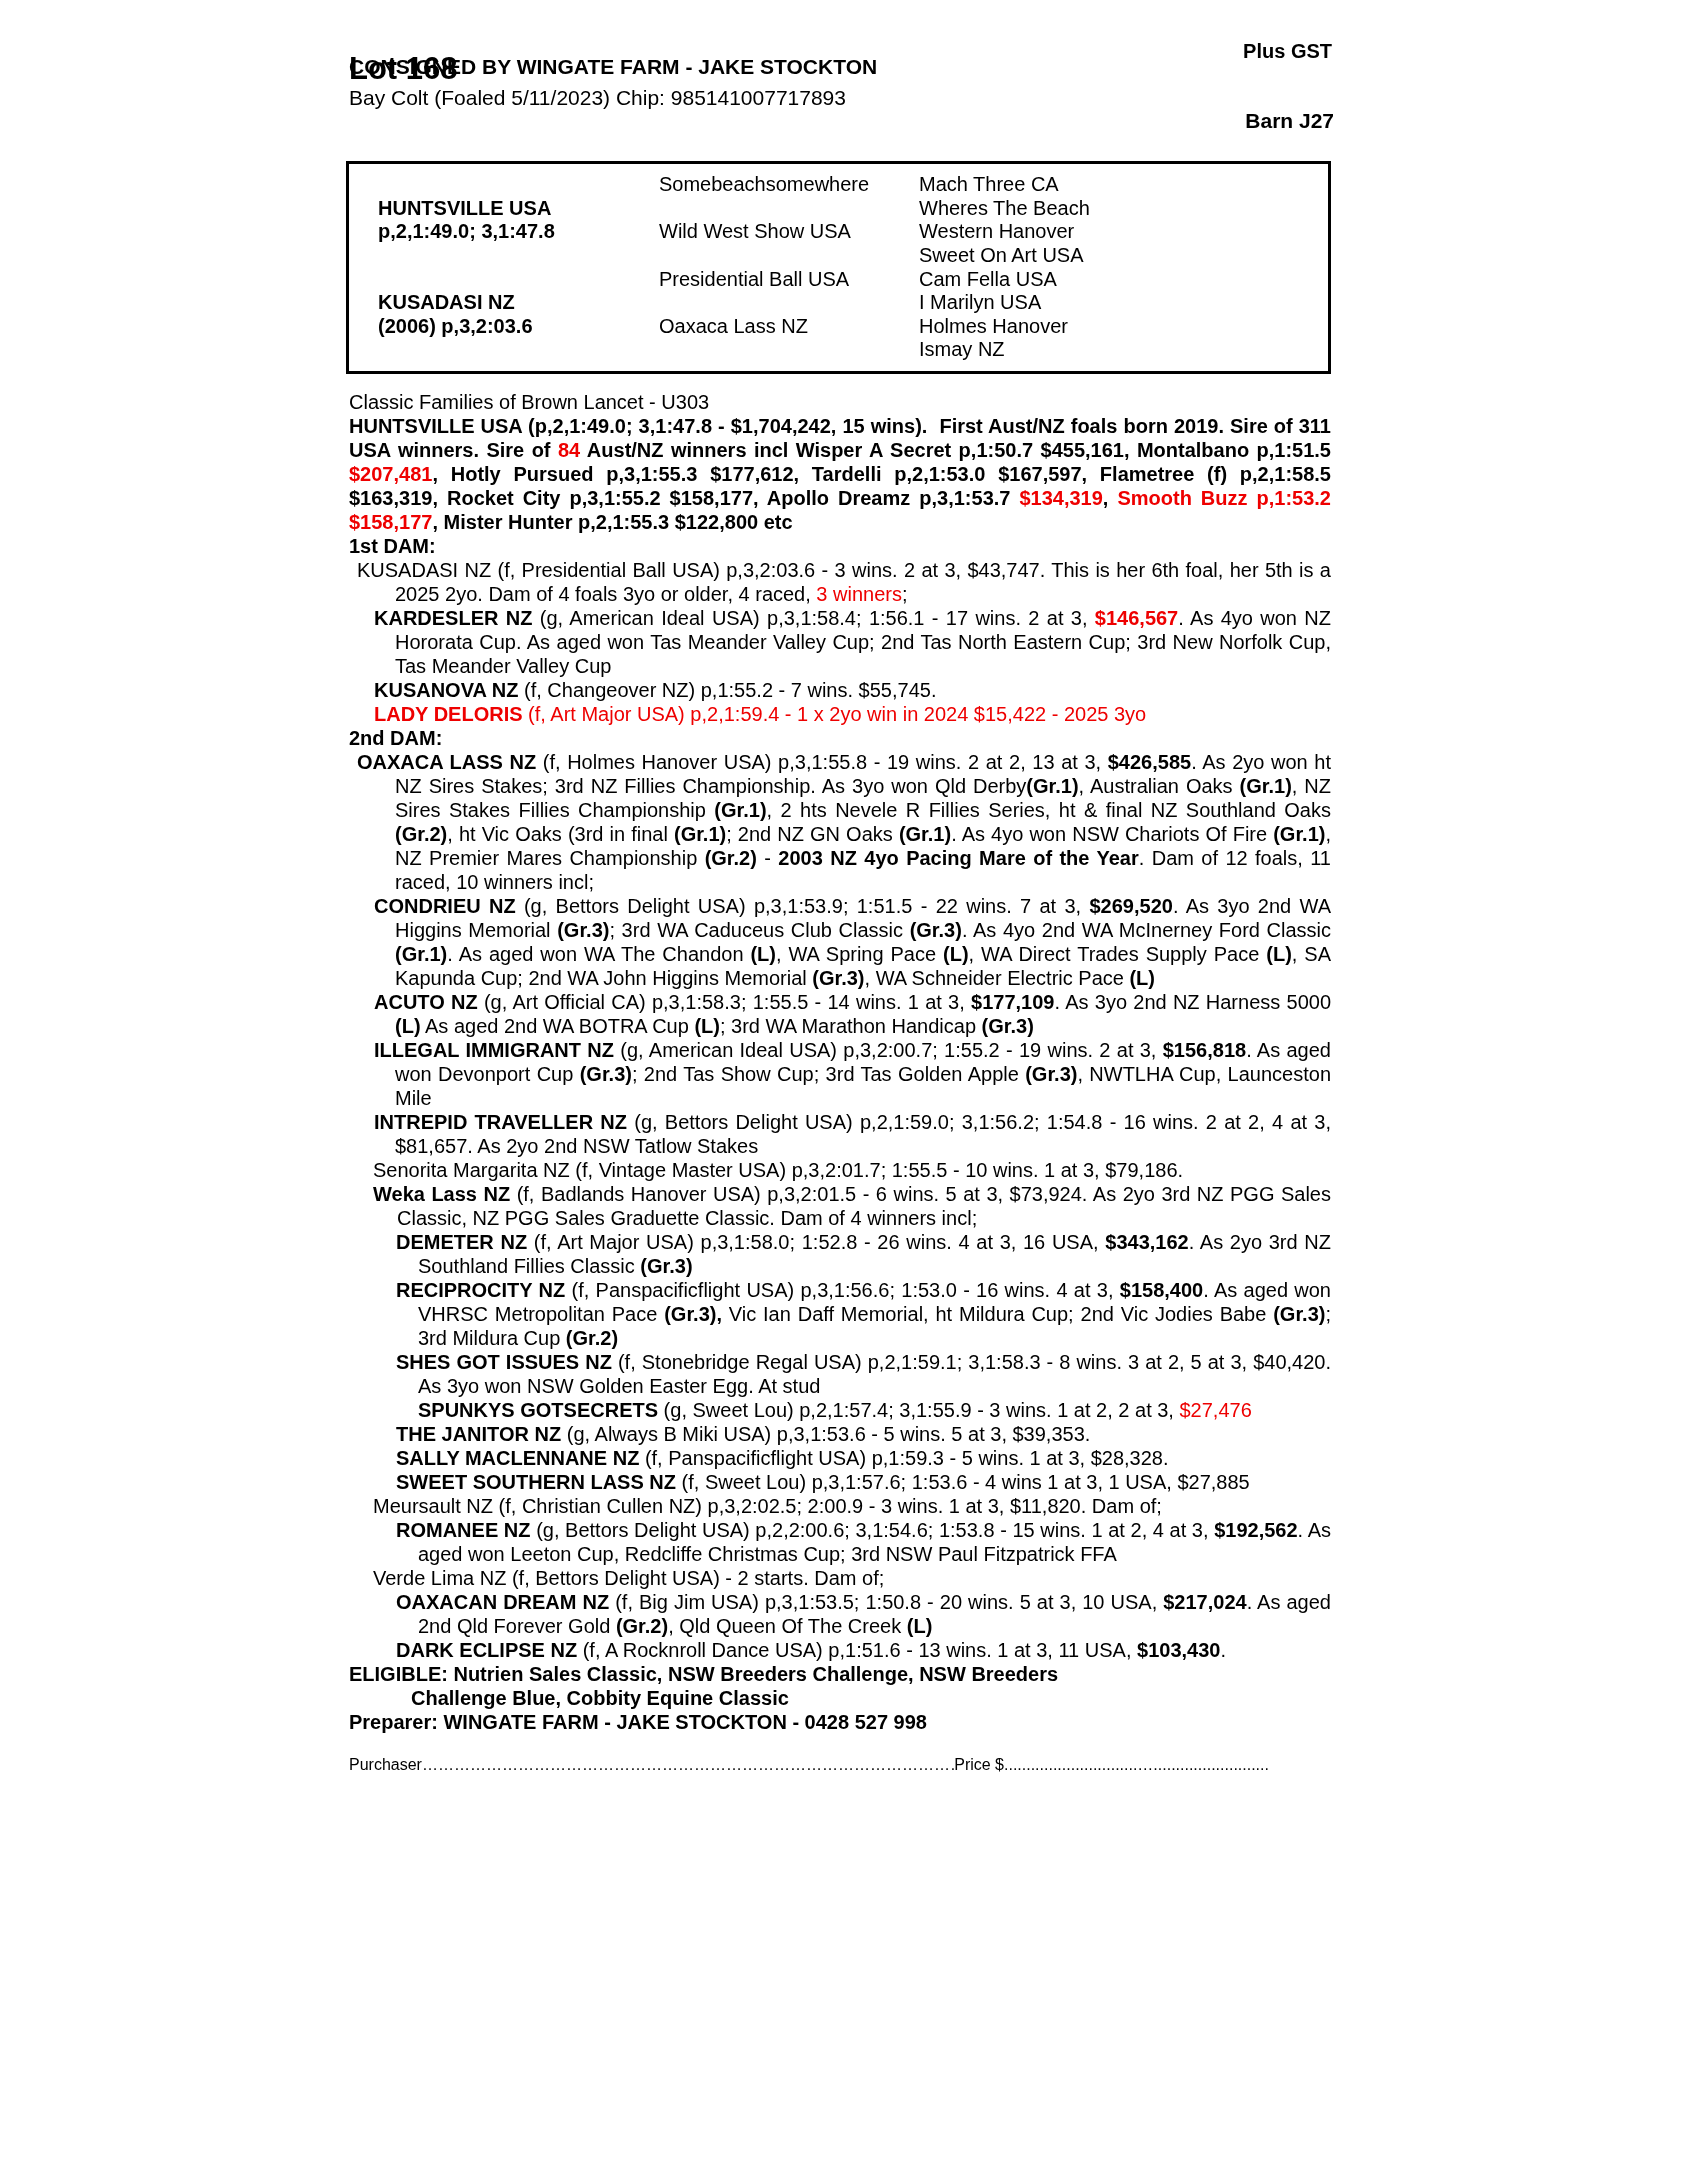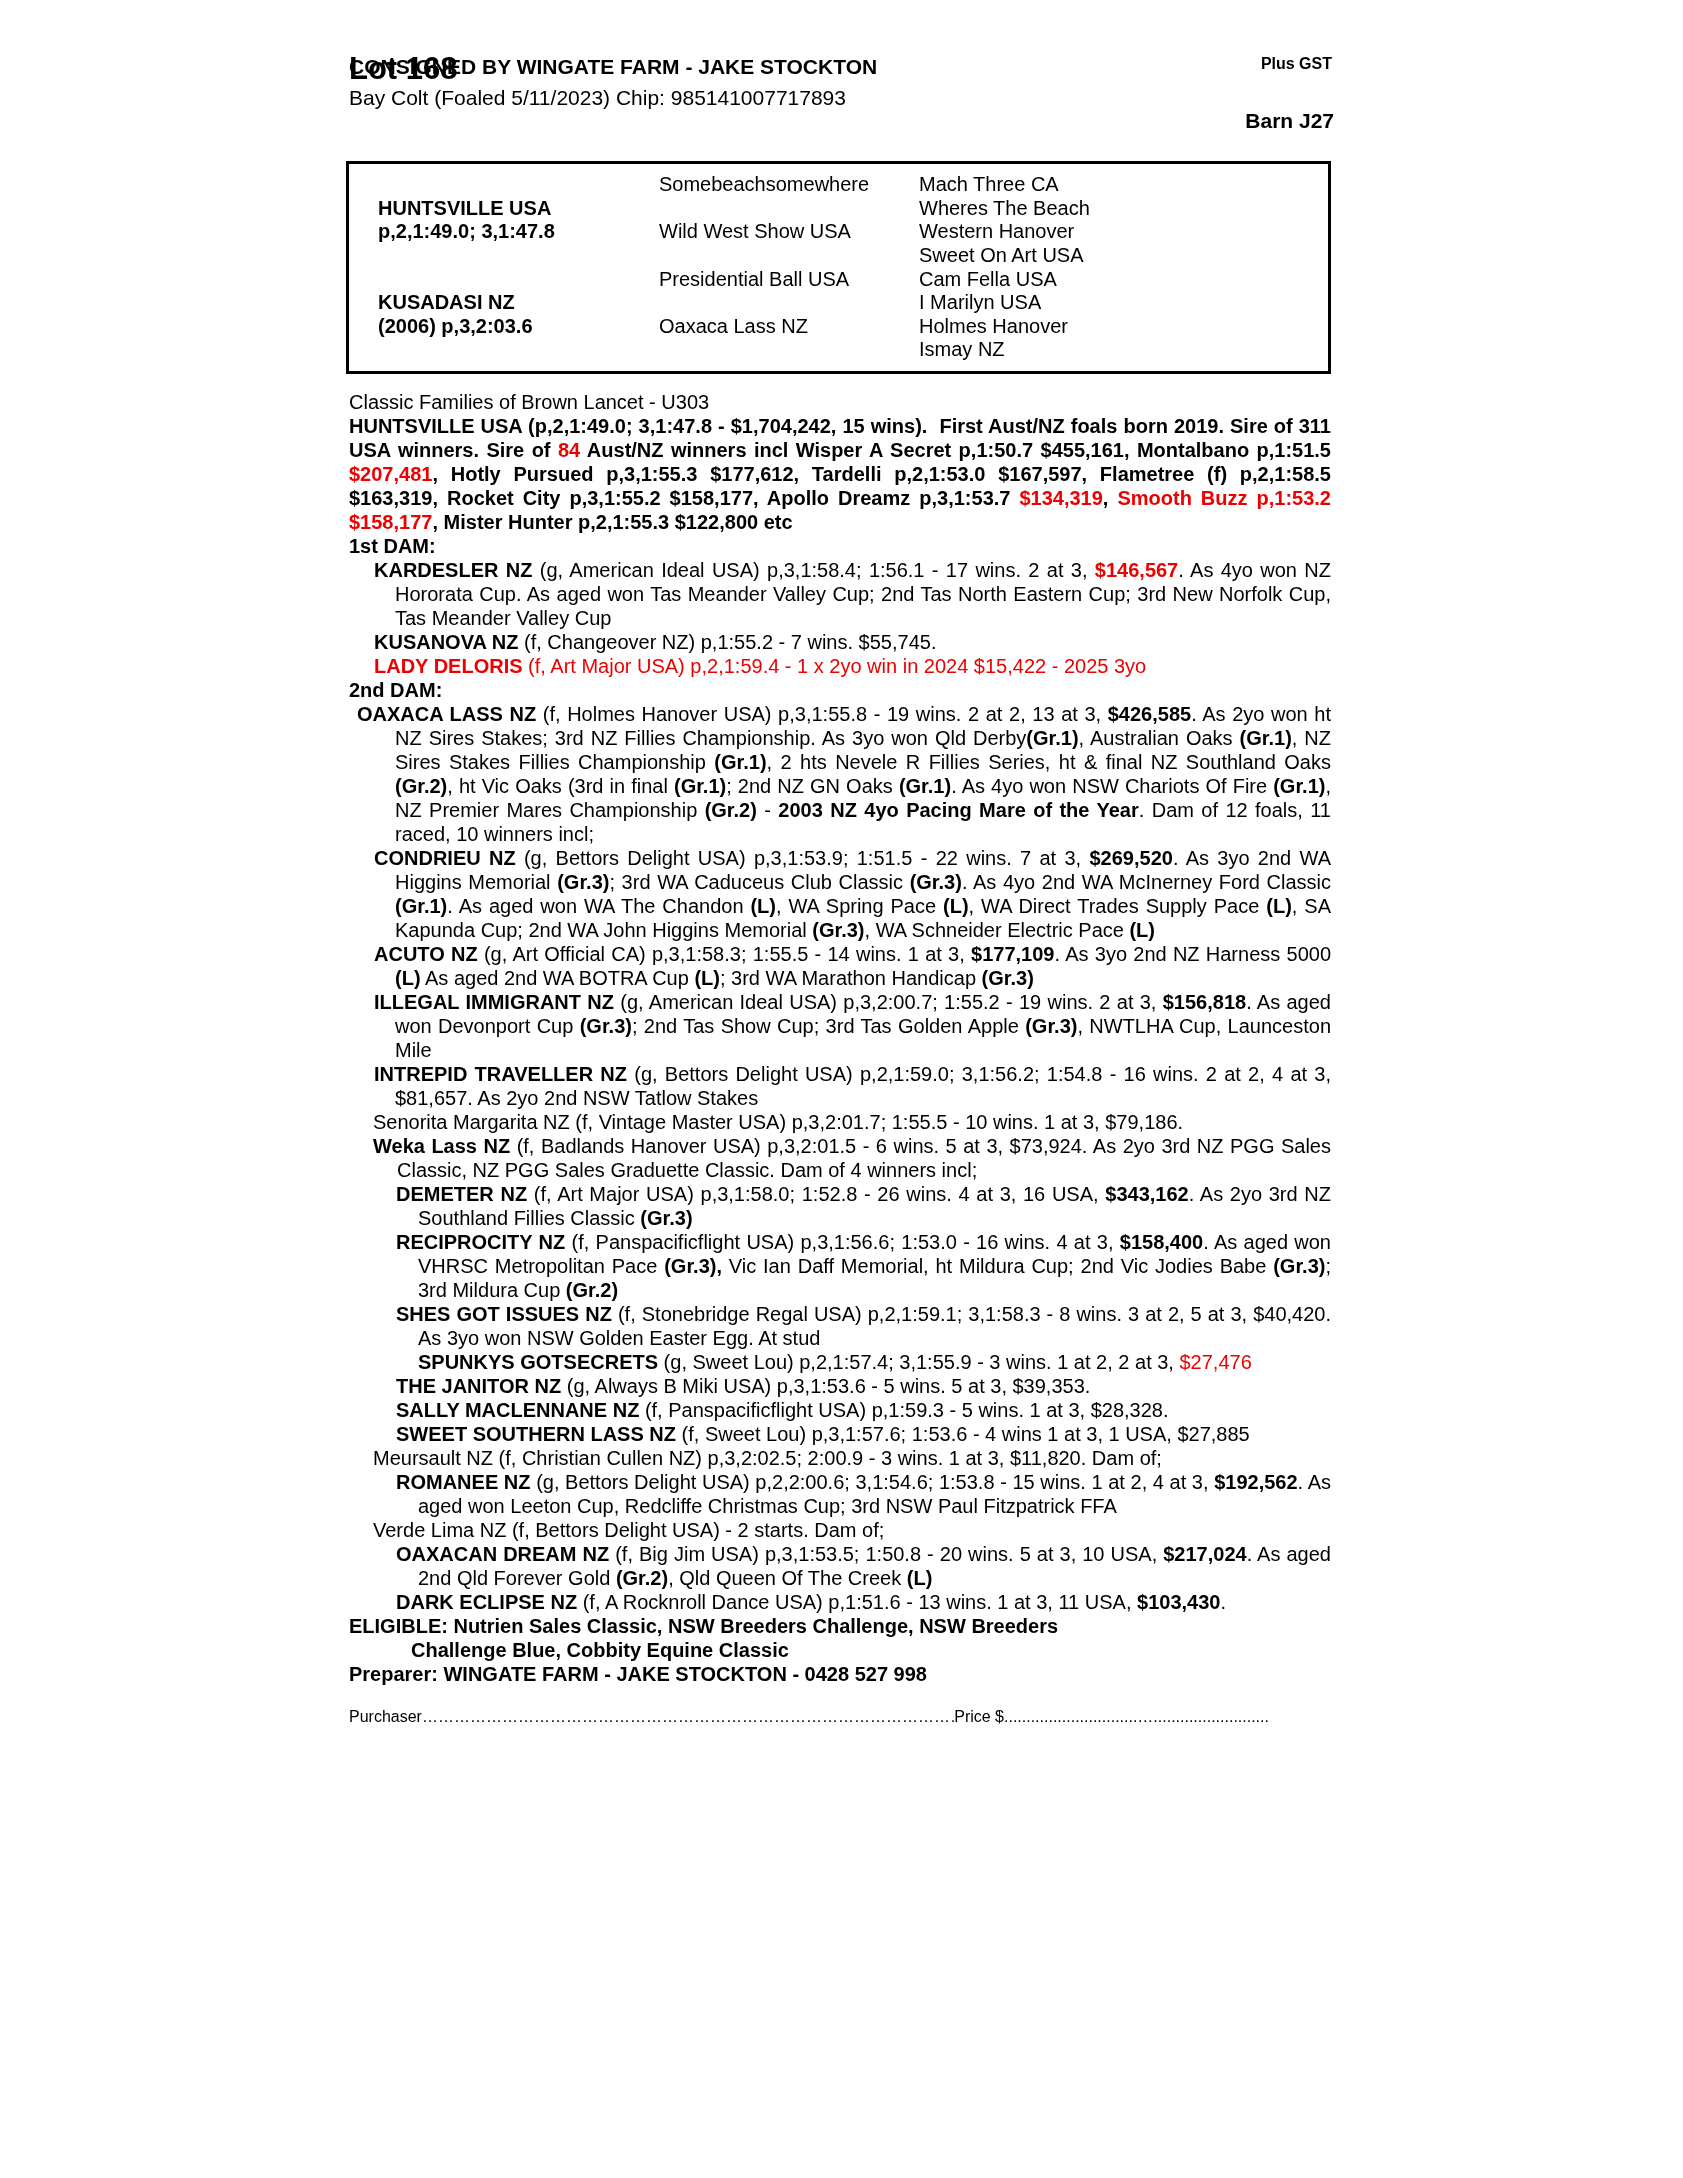--- a/index.html
+++ b/index.html
@@ -3,21 +3,21 @@
 <meta charset="utf-8">
 <style>
   html,body{margin:0;padding:0;background:#ffffff;}
   .page{position:relative;width:1683px;height:2178px;background:#fff;overflow:hidden;
         font-family:"Liberation Sans", sans-serif;color:#000;}
   
   .lot{position:absolute;left:349px;top:51px;font-size:31px;font-weight:bold;white-space:nowrap;}
   .head-center{position:absolute;left:349px;top:55px;width:982px;text-align:left;}
   .consigned{font-size:21px;font-weight:bold;}
   .foaled{font-size:21px;margin-top:7px;}
-  .plus-gst{position:absolute;right:351px;top:55px;font-size:16px;font-weight:bold;}
+  .plus-gst{position:absolute;right:351px;top:40px;font-size:20px;font-weight:bold;}
   .barn{position:absolute;right:349px;top:109px;font-size:21px;font-weight:bold;}
   
   .content{position:absolute;left:349px;top:161px;width:982px;}
   .ptable{border:3px solid #000;display:grid;grid-template-columns:297px 260px 205px 1fr;
           padding:9px 0 9px 13px;margin:0 0 16px -3px;}
   .pcol{display:grid;grid-auto-rows:23.6px;align-items:center;}
   .pcell{font-size:20px;white-space:nowrap;}
   .pb{font-weight:bold;margin-left:16px;}
   .r1{grid-row:1}.r2{grid-row:2}.r3{grid-row:3}.r4{grid-row:4}
   .r5{grid-row:5}.r6{grid-row:6}.r7{grid-row:7}.r8{grid-row:8}
@@ -81,20 +81,21 @@
         <div class="pcell r6">I Marilyn USA</div>
         <div class="pcell r7">Holmes Hanover</div>
         <div class="pcell r8">Ismay NZ</div>
       </div>
     </div>
 
     <div id="paras">
         <p class="line i0"><span>Classic Families of Brown Lancet - U303</span></p>
         <p class="line i0 j mt16"><span class="b">HUNTSVILLE USA (p,2,1:49.0; 3,1:47.8 - $1,704,242, 15 wins).&nbsp; First Aust/NZ foals born 2019. Sire of 311 USA winners. Sire of </span><span class="b r">84</span><span class="b"> Aust/NZ winners incl Wisper A Secret p,1:50.7 $455,161, Montalbano p,1:51.5 </span><span class="b r">$207,481</span><span class="b">, Hotly Pursued p,3,1:55.3 $177,612, Tardelli p,2,1:53.0 $167,597, Flametree (f) p,2,1:58.5 $163,319, Rocket City p,3,1:55.2 $158,177, Apollo Dreamz p,3,1:53.7 </span><span class="b r">$134,319</span><span class="b">, </span><span class="b r">Smooth Buzz p,1:53.2 $158,177</span><span class="b">, Mister Hunter p,2,1:55.3 $122,800 etc</span></p>
         <p class="line i0 mt16"><span class="b">1st DAM:</span></p>
+        <p class="line i1 j"><span>KUSADASI NZ (f, Presidential Ball USA) p,3,2:03.6 - 3 wins. 2 at 3, $43,747. This is her 6th foal, her 5th is a 2025 2yo. Dam of 4 foals 3yo or older, 4 raced, </span><span class="r">3 winners</span><span>;</span></p>
         <p class="line i2 j"><span class="b">KARDESLER NZ </span><span>(g, American Ideal USA) p,3,1:58.4; 1:56.1 - 17 wins. 2 at 3, </span><span class="b r">$146,567</span><span>. As 4yo won NZ Hororata Cup. As aged won Tas Meander Valley Cup; 2nd Tas North Eastern Cup; 3rd New Norfolk Cup, Tas Meander Valley Cup</span></p>
         <p class="line i2"><span class="b">KUSANOVA NZ </span><span>(f, Changeover NZ) p,1:55.2 - 7 wins. $55,745.</span></p>
         <p class="line i2"><span class="b r">LADY DELORIS </span><span class="r">(f, Art Major USA) p,2,1:59.4 - 1 x 2yo win in 2024 $15,422 - 2025 3yo</span></p>
         <p class="line i0 mt10"><span class="b">2nd DAM:</span></p>
         <p class="line i1 j"><span class="b">OAXACA LASS NZ </span><span>(f, Holmes Hanover USA) p,3,1:55.8 - 19 wins. 2 at 2, 13 at 3, </span><span class="b">$426,585</span><span>. As 2yo won ht NZ Sires Stakes; 3rd NZ Fillies Championship. As 3yo won Qld Derby</span><span class="b">(Gr.1)</span><span>, Australian Oaks </span><span class="b">(Gr.1)</span><span>, NZ Sires Stakes Fillies Championship </span><span class="b">(Gr.1)</span><span>, 2 hts Nevele R Fillies Series, ht &amp; final NZ Southland Oaks </span><span class="b">(Gr.2)</span><span>, ht Vic Oaks (3rd in final </span><span class="b">(Gr.1)</span><span>; 2nd NZ GN Oaks </span><span class="b">(Gr.1)</span><span>. As 4yo won NSW Chariots Of Fire </span><span class="b">(Gr.1)</span><span>, NZ Premier Mares Championship </span><span class="b">(Gr.2)</span><span> - </span><span class="b">2003 NZ 4yo Pacing Mare of the Year</span><span>. Dam of 12 foals, 11 raced, 10 winners incl;</span></p>
         <p class="line i2 j"><span class="b">CONDRIEU NZ </span><span>(g, Bettors Delight USA) p,3,1:53.9; 1:51.5 - 22 wins. 7 at 3, </span><span class="b">$269,520</span><span>. As 3yo 2nd WA Higgins Memorial </span><span class="b">(Gr.3)</span><span>; 3rd WA Caduceus Club Classic </span><span class="b">(Gr.3)</span><span>. As 4yo 2nd WA McInerney Ford Classic </span><span class="b">(Gr.1)</span><span>. As aged won WA The Chandon </span><span class="b">(L)</span><span>, WA Spring Pace </span><span class="b">(L)</span><span>, WA Direct Trades Supply Pace </span><span class="b">(L)</span><span>, SA Kapunda Cup; 2nd WA John Higgins Memorial </span><span class="b">(Gr.3)</span><span>, WA Schneider Electric Pace </span><span class="b">(L)</span></p>
         <p class="line i2 j"><span class="b">ACUTO NZ </span><span>(g, Art Official CA) p,3,1:58.3; 1:55.5 - 14 wins. 1 at 3, </span><span class="b">$177,109</span><span>. As 3yo 2nd NZ Harness 5000 </span><span class="b">(L)</span><span> As aged 2nd WA BOTRA Cup </span><span class="b">(L)</span><span>; 3rd WA Marathon Handicap </span><span class="b">(Gr.3)</span></p>
         <p class="line i2 j"><span class="b">ILLEGAL IMMIGRANT NZ </span><span>(g, American Ideal USA) p,3,2:00.7; 1:55.2 - 19 wins. 2 at 3, </span><span class="b">$156,818</span><span>. As aged won Devonport Cup </span><span class="b">(Gr.3)</span><span>; 2nd Tas Show Cup; 3rd Tas Golden Apple </span><span class="b">(Gr.3)</span><span>, NWTLHA Cup, Launceston Mile</span></p>
         <p class="line i2 j"><span class="b">INTREPID TRAVELLER NZ </span><span>(g, Bettors Delight USA) p,2,1:59.0; 3,1:56.2; 1:54.8 - 16 wins. 2 at 2, 4 at 3, $81,657. As 2yo 2nd NSW Tatlow Stakes</span></p>
         <p class="line iw"><span>Senorita Margarita NZ (f, Vintage Master USA) p,3,2:01.7; 1:55.5 - 10 wins. 1 at 3, $79,186.</span></p>

